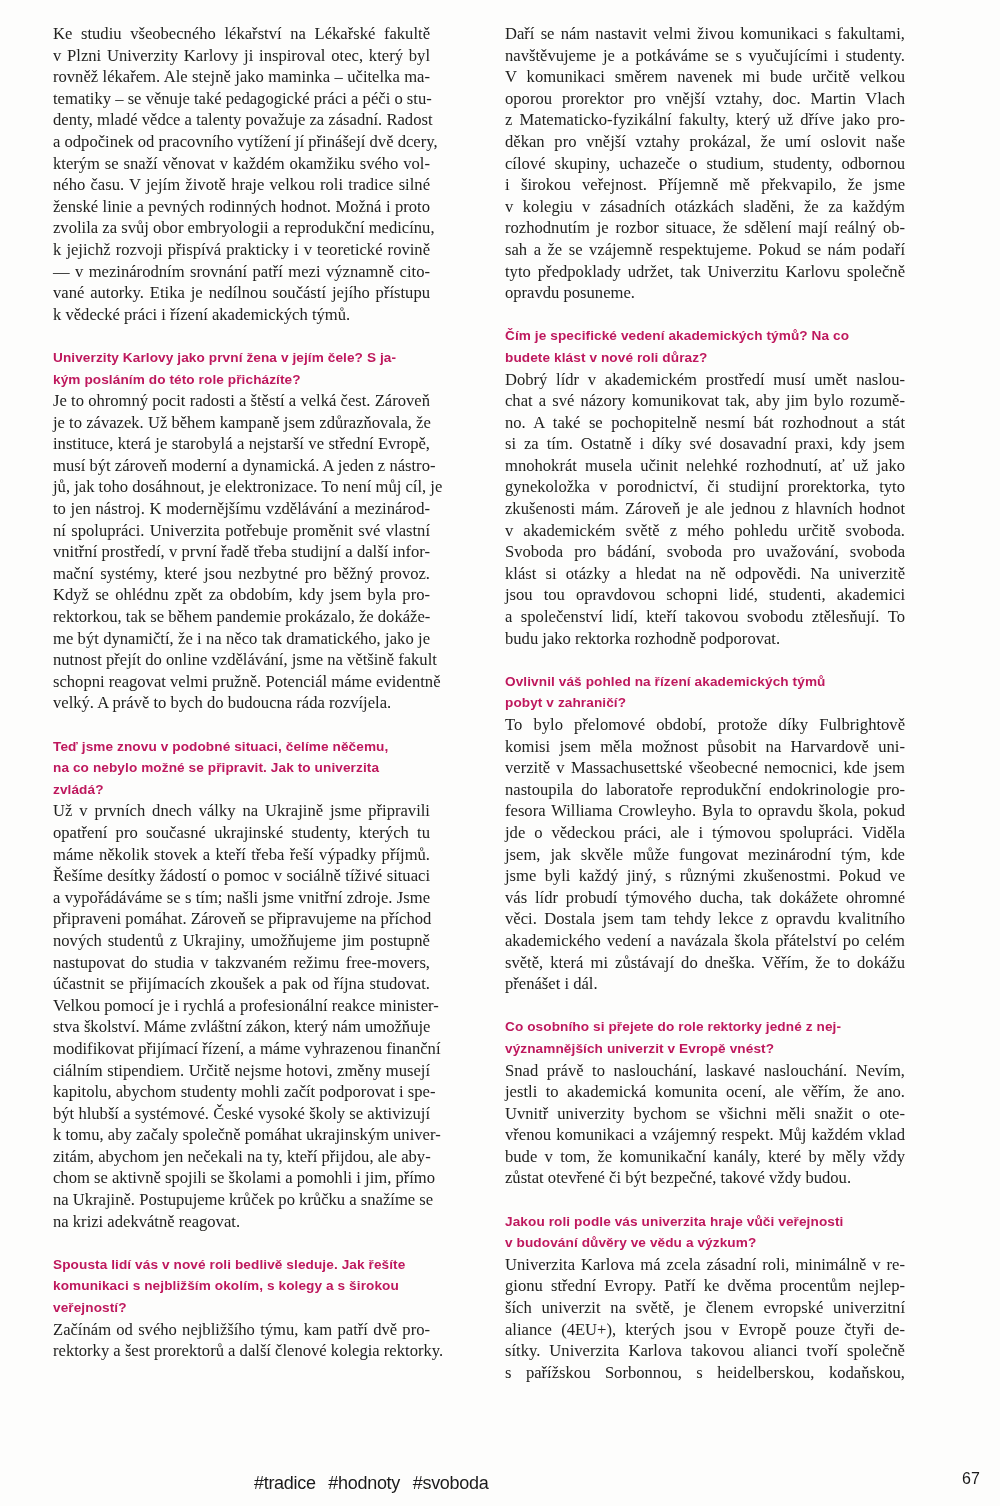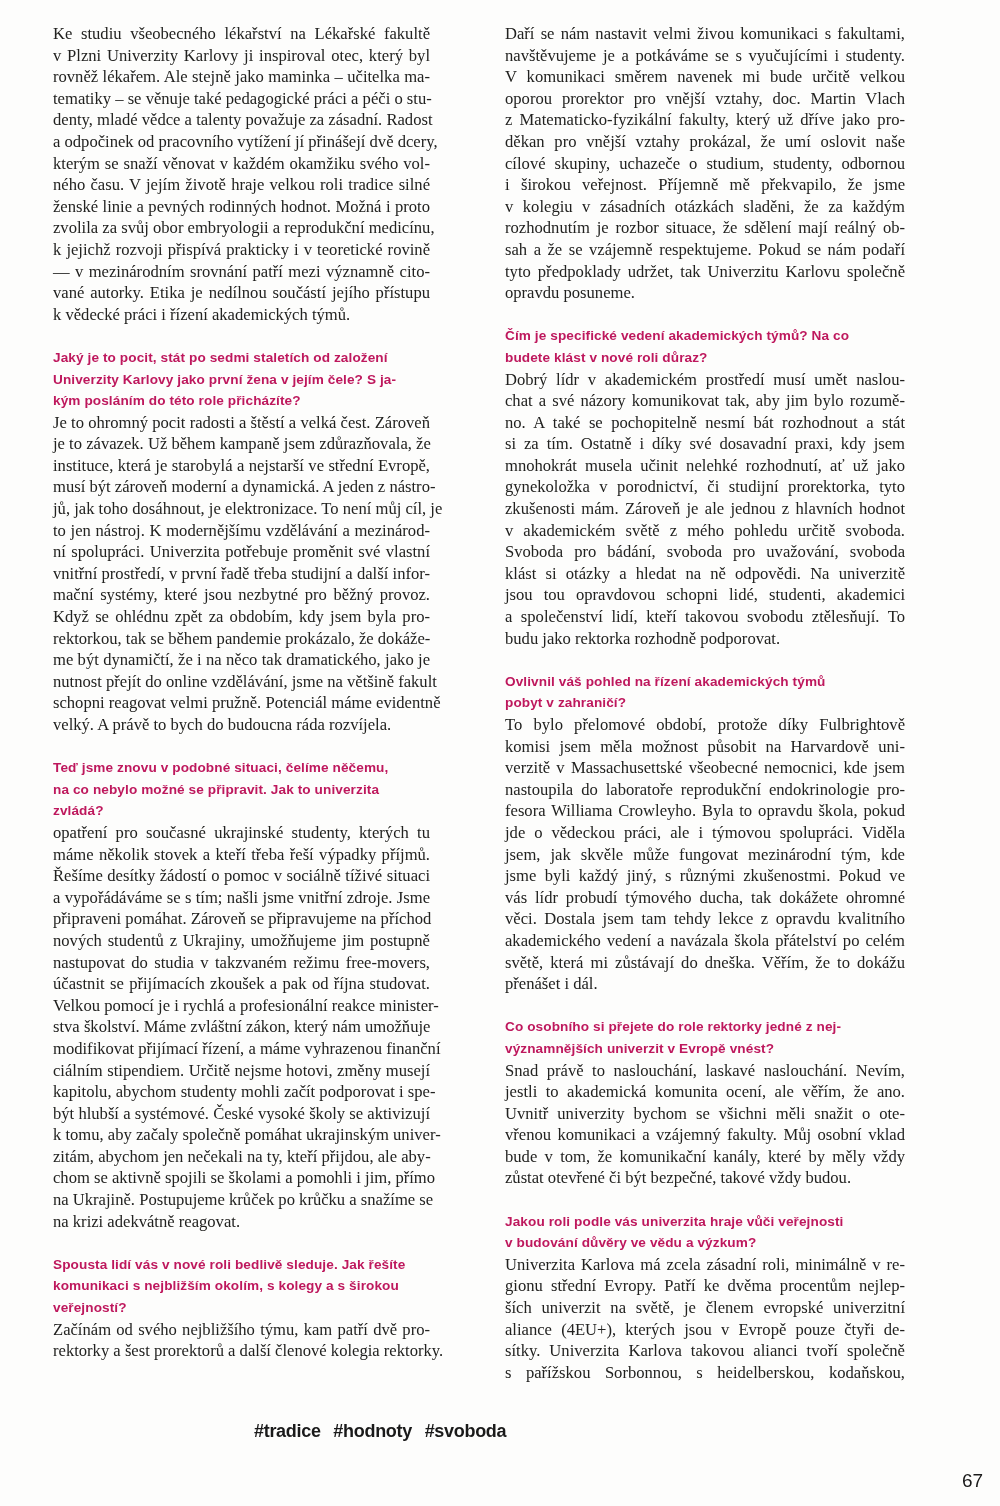--- a/index.html
+++ b/index.html
@@ -19,29 +19,29 @@
     color: #222220;
   }
   .body-line.last { text-align-last: left; }
   .q-line {
     font-family: "Liberation Sans", "DejaVu Sans", sans-serif;
     font-weight: bold; font-size: 13.6px; line-height: 21.6px; height: 21.6px;
     white-space: nowrap; color: #be185d; letter-spacing: 0.1px;
   }
   .gap { height: 21.6px; }
   .footer-tags {
-    position: absolute; left: 254px; top: 1421px;
-    font-family: "Liberation Sans", "DejaVu Sans", sans-serif; font-weight: bold;
+    position: absolute; left: 254px; top: 1473px;
+    font-family: "Liberation Sans", "DejaVu Sans", sans-serif; font-weight: normal;
     font-size: 18px; letter-spacing: -0.3px; color: #1a1a1a;
   }
   .footer-tags span { margin-right: 8px; }
   .page-number {
     position: absolute; left: 962px; top: 1470px;
     font-family: "Liberation Sans", "DejaVu Sans", sans-serif;
-    font-size: 19px; color: #1a1a1a;
+    font-size: 16px; color: #1a1a1a;
   }
 </style>
 </head>
 <body>
 
 <div class="col col-left" id="col-left">
     <div>
       <div class="body-line">Ke studiu všeobecného lékařství na Lékařské fakultě</div>
       <div class="body-line">v Plzni Univerzity Karlovy ji inspiroval otec, který byl</div>
       <div class="body-line">rovněž lékařem. Ale stejně jako maminka – učitelka ma-</div>
@@ -52,21 +52,20 @@
       <div class="body-line">ného času. V jejím životě hraje velkou roli tradice silné</div>
       <div class="body-line">ženské linie a pevných rodinných hodnot. Možná i proto</div>
       <div class="body-line">zvolila za svůj obor embryologii a reprodukční medicínu,</div>
       <div class="body-line">k jejichž rozvoji přispívá prakticky i v teoretické rovině</div>
       <div class="body-line">— v mezinárodním srovnání patří mezi významně cito-</div>
       <div class="body-line">vané autorky. Etika je nedílnou součástí jejího přístupu</div>
       <div class="body-line last">k vědecké práci i řízení akademických týmů.</div>
     </div>
     <div class="gap"></div>
     <div>
-      <div class="q-line">Jaký je to pocit, stát po sedmi staletích od založení</div>
       <div class="q-line">Univerzity Karlovy jako první žena v jejím čele? S ja-</div>
       <div class="q-line">kým posláním do této role přicházíte?</div>
     </div>
     <div>
       <div class="body-line">Je to ohromný pocit radosti a štěstí a velká čest. Zároveň</div>
       <div class="body-line">je to závazek. Už během kampaně jsem zdůrazňovala, že</div>
       <div class="body-line">instituce, která je starobylá a nejstarší ve střední Evropě,</div>
       <div class="body-line">musí být zároveň moderní a dynamická. A jeden z nástro-</div>
       <div class="body-line">jů, jak toho dosáhnout, je elektronizace. To není můj cíl, je</div>
       <div class="body-line">to jen nástroj. K modernějšímu vzdělávání a mezinárod-</div>
@@ -80,20 +79,21 @@
       <div class="body-line">schopni reagovat velmi pružně. Potenciál máme evidentně</div>
       <div class="body-line last">velký. A právě to bych do budoucna ráda rozvíjela.</div>
     </div>
     <div class="gap"></div>
     <div>
       <div class="q-line">Teď jsme znovu v podobné situaci, čelíme něčemu,</div>
       <div class="q-line">na co nebylo možné se připravit. Jak to univerzita</div>
       <div class="q-line">zvládá?</div>
     </div>
     <div>
+      <div class="body-line">Už v prvních dnech války na Ukrajině jsme připravili</div>
       <div class="body-line">opatření pro současné ukrajinské studenty, kterých tu</div>
       <div class="body-line">máme několik stovek a kteří třeba řeší výpadky příjmů.</div>
       <div class="body-line">Řešíme desítky žádostí o pomoc v sociálně tíživé situaci</div>
       <div class="body-line">a vypořádáváme se s tím; našli jsme vnitřní zdroje. Jsme</div>
       <div class="body-line">připraveni pomáhat. Zároveň se připravujeme na příchod</div>
       <div class="body-line">nových studentů z Ukrajiny, umožňujeme jim postupně</div>
       <div class="body-line">nastupovat do studia v takzvaném režimu free-movers,</div>
       <div class="body-line">účastnit se přijímacích zkoušek a pak od října studovat.</div>
       <div class="body-line">Velkou pomocí je i rychlá a profesionální reakce minister-</div>
       <div class="body-line">stva školství. Máme zvláštní zákon, který nám umožňuje</div>
@@ -176,21 +176,21 @@
     </div>
     <div class="gap"></div>
     <div>
       <div class="q-line">Co osobního si přejete do role rektorky jedné z nej-</div>
       <div class="q-line">významnějších univerzit v Evropě vnést?</div>
     </div>
     <div>
       <div class="body-line">Snad právě to naslouchání, laskavé naslouchání. Nevím,</div>
       <div class="body-line">jestli to akademická komunita ocení, ale věřím, že ano.</div>
       <div class="body-line">Uvnitř univerzity bychom se všichni měli snažit o ote-</div>
-      <div class="body-line">vřenou komunikaci a vzájemný fakulty. Můj osobní vklad</div>
+      <div class="body-line">vřenou komunikaci a vzájemný respekt. Můj každém vklad</div>
       <div class="body-line">bude v tom, že komunikační kanály, které by měly vždy</div>
       <div class="body-line last">zůstat otevřené či být bezpečné, takové vždy budou.</div>
     </div>
     <div class="gap"></div>
     <div>
       <div class="q-line">Jakou roli podle vás univerzita hraje vůči veřejnosti</div>
       <div class="q-line">v budování důvěry ve vědu a výzkum?</div>
     </div>
     <div>
       <div class="body-line">Univerzita Karlova má zcela zásadní roli, minimálně v re-</div>

